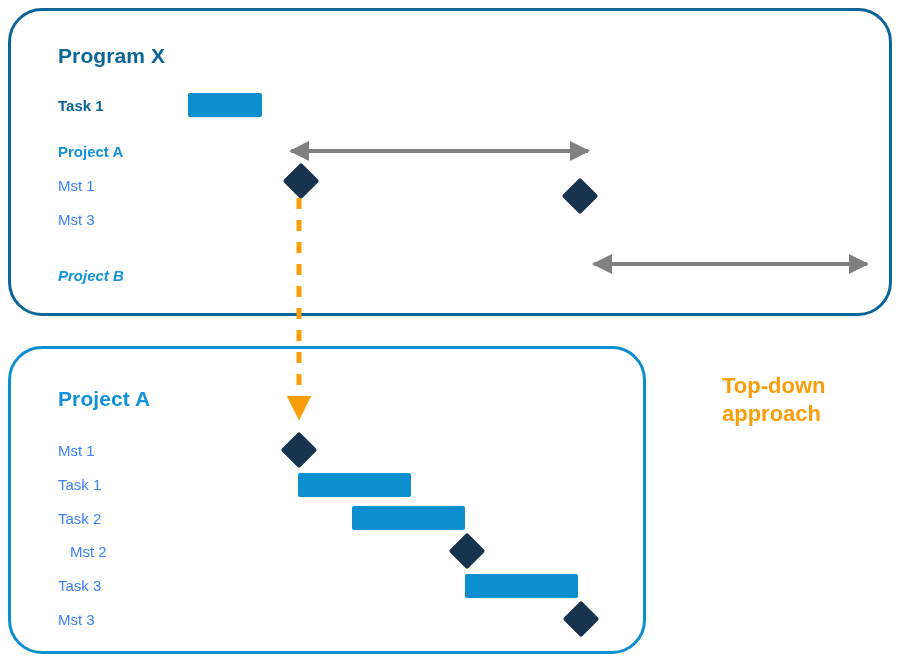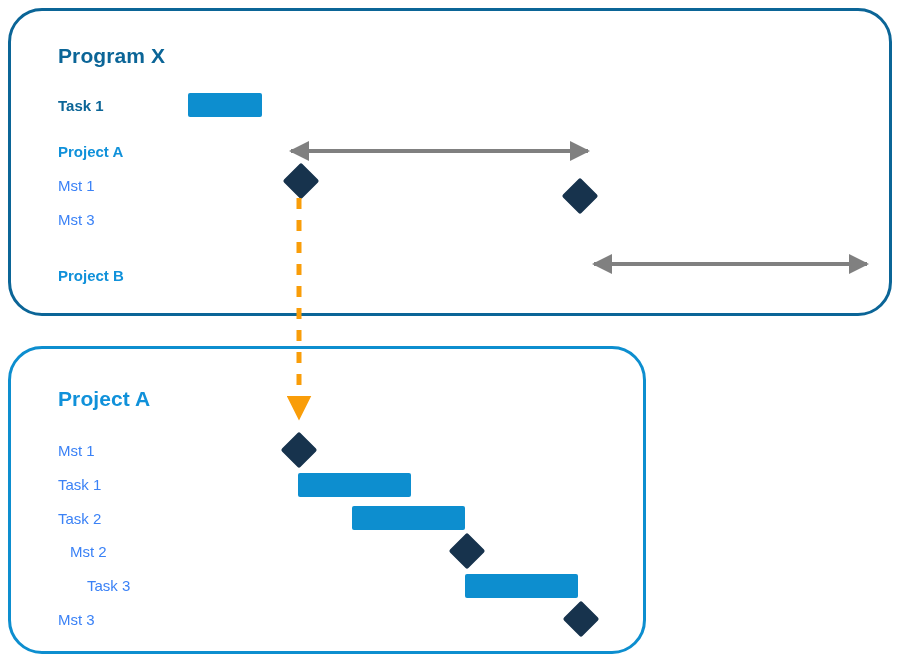--- a/index.html
+++ b/index.html
@@ -125,21 +125,21 @@
   <div class="lbl title-program">Program X</div>
 
   <div class="lbl row-bold" style="left:58px; top:98px;">Task 1</div>
 
   <div class="lbl row-bold-bright" style="left:58px; top:144px;">Project A</div>
 
   <div class="lbl row-plain" style="left:58px; top:178px;">Mst 1</div>
 
   <div class="lbl row-plain" style="left:58px; top:212px;">Mst 3</div>
 
-  <div class="lbl row-bold-bright" style="left:58px; top:268px;">Project B</div>
+  <div class="lbl row-bold-bright" style="left:58px; top:268px;font-style:italic;">Project B</div>
 
   <div class="bar" style="left:188px; top:93px; width:74px; height:24px;"></div>
 
   <svg class="arrow-svg" style="left:283px; top:140px;" width="314" height="22">
     <defs>
       <marker id="arrL-a" viewBox="0 0 10 10" refX="9" refY="5" markerWidth="5" markerHeight="5" orient="auto-start-reverse">
         <path d="M 0 0 L 10 5 L 0 10 z" fill="#808080"></path>
       </marker>
       <marker id="arrR-a" viewBox="0 0 10 10" refX="9" refY="5" markerWidth="5" markerHeight="5" orient="auto">
         <path d="M 0 0 L 10 5 L 0 10 z" fill="#808080"></path>
@@ -178,30 +178,32 @@
   <div class="lbl title-project-bottom">Project A</div>
 
   <div class="lbl row-plain" style="left:58px; top:443px;">Mst 1</div>
 
   <div class="lbl row-plain" style="left:58px; top:477px;">Task 1</div>
 
   <div class="lbl row-plain" style="left:58px; top:511px;">Task 2</div>
 
   <div class="lbl row-plain" style="left:58px; top:544px;margin-left:12px;">Mst 2</div>
 
-  <div class="lbl row-plain" style="left:58px; top:578px;margin-left:29px;">Task 3</div>
+  <div class="lbl row-plain" style="left:58px; top:578px;">Task 3</div>
 
   <div class="lbl row-plain" style="left:58px; top:612px;">Mst 3</div>
 
   <div class="diamond" style="left:286px; top:437px; width:26px; height:26px;"></div>
 
   <div class="bar" style="left:298px; top:473px; width:113px; height:24px;"></div>
 
   <div class="bar" style="left:352px; top:506px; width:113px; height:24px;"></div>
 
   <div class="diamond" style="left:454px; top:538px; width:26px; height:26px;"></div>
 
   <div class="bar" style="left:465px; top:574px; width:113px; height:24px;"></div>
 
   <div class="diamond" style="left:568px; top:606px; width:26px; height:26px;"></div>
 
+  <div class="lbl annotation">Top-down
+approach</div>
 
 </div>
 
 </body></html>

